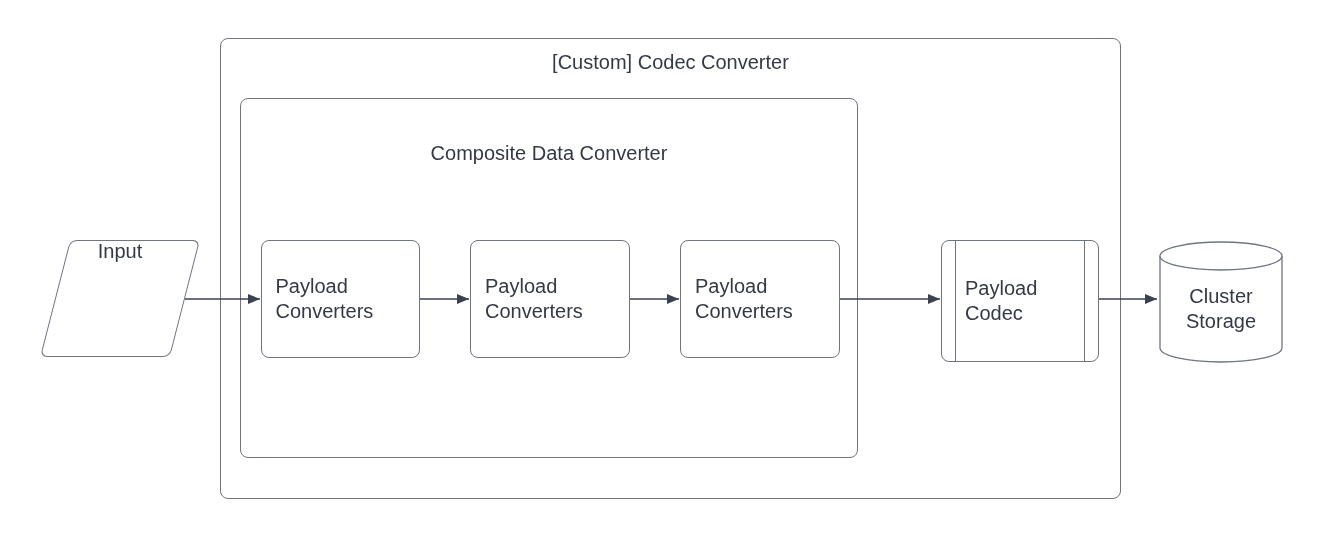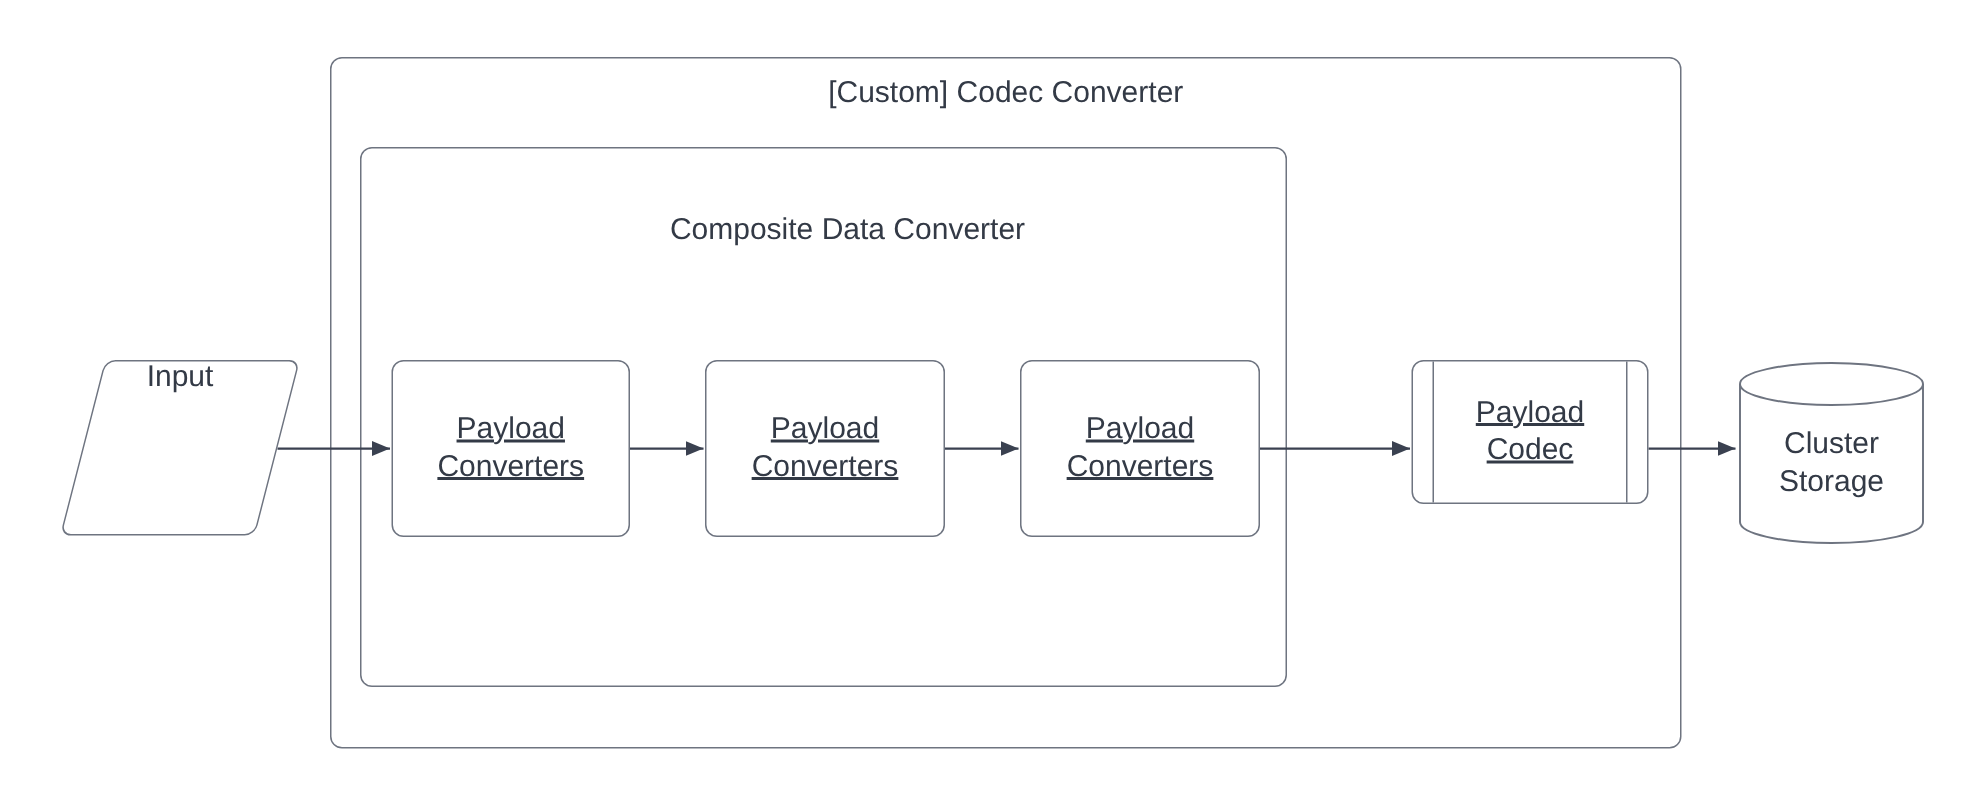--- a/index.html
+++ b/index.html
@@ -22,42 +22,40 @@
   }
   .outer-container { left: 220px; top: 38px; width: 901px; height: 461px; }
   .inner-container { left: 240px; top: 98px; width: 618px; height: 360px; }
   .title {
     position: absolute;
     text-align: center;
     line-height: 25px;
     white-space: nowrap;
   }
   .outer-title { left: 220px; top: 50px; width: 901px; }
-  .inner-title { left: 240px; top: 141px; width: 618px; padding-left: 16px; }
+  .inner-title { left: 240px; top: 141px; width: 618px; }
   .svg-layer { position: absolute; left: 0; top: 0; }
   .svg-layer line { stroke: var(--arrow, #3a4150); stroke-width: 1.5; }
   .svg-layer .arrowhead { fill: var(--arrow, #3a4150); }
   .cyl { fill: var(--fill, #ffffff); stroke: var(--stroke, #6e7480); stroke-width: 1.3; }
   .node {
     position: absolute;
     border: 1px solid var(--stroke, #6e7480);
     border-radius: 8px;
     background: var(--fill, #ffffff);
     box-sizing: border-box;
     display: flex;
     align-items: center;
     justify-content: center;
-    text-align: center;
-    text-decoration: underline;
   }
   .node .node-label { line-height: 25px; }
   .box-1 { left: 261px; top: 240px; width: 159px; height: 118px; }
   .box-2 { left: 470px; top: 240px; width: 160px; height: 118px; }
   .box-3 { left: 680px; top: 240px; width: 160px; height: 118px; }
-  .codec { left: 941px; top: 240px; width: 158px; height: 96px; }
+  .codec { left: 941px; top: 240px; width: 158px; height: 122px; }
   .codec-bar {
     position: absolute;
     top: 0; bottom: 0;
     width: 1px;
     background: var(--stroke, #6e7480);
   }
   .codec-bar-left { left: 13px; }
   .codec-bar-right { right: 13px; }
   .box-label-w { width: 130px; }
   .codec-label-w { width: 110px; }

